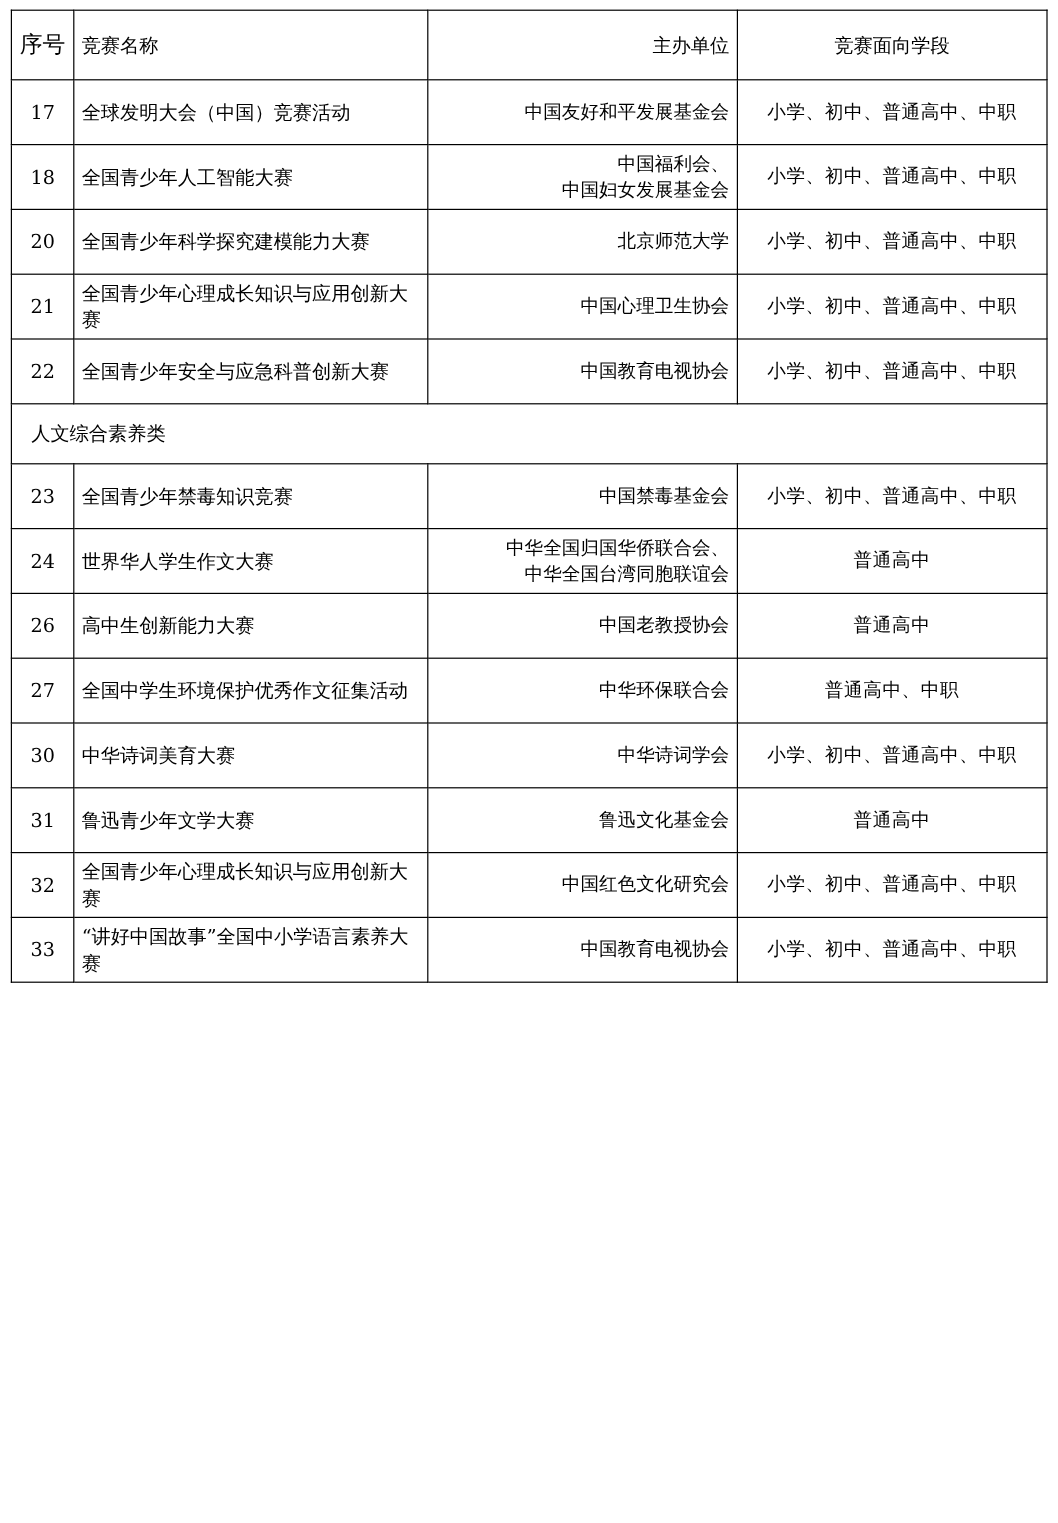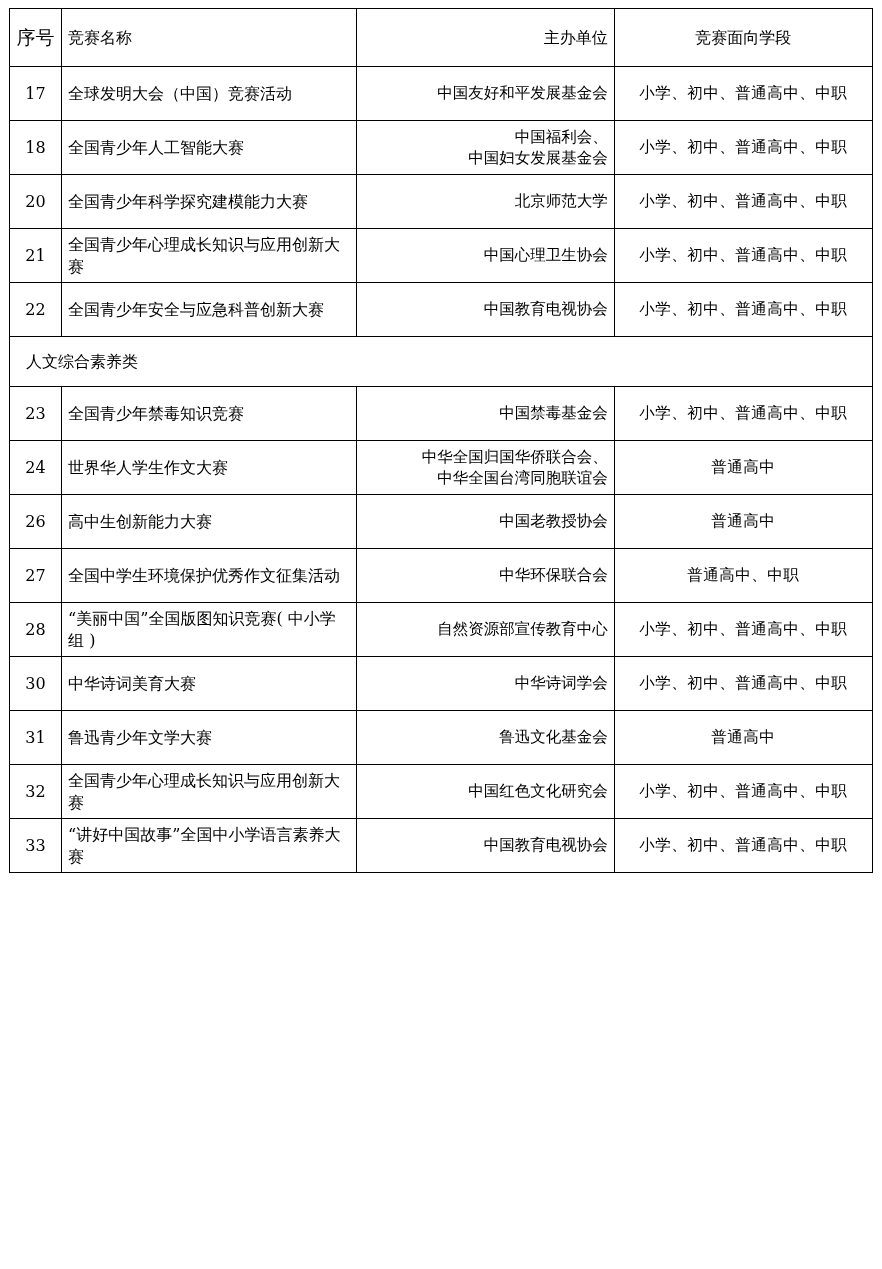--- a/index.html
+++ b/index.html
@@ -136,26 +136,20 @@
           <td class="col-org">中国老教授协会</td>
           <td class="col-stage">普通高中</td>
         </tr>
         <tr>
           <td class="col-idx">27</td>
           <td class="col-name">全国中学生环境保护优秀作文征集活动</td>
           <td class="col-org">中华环保联合会</td>
           <td class="col-stage">普通高中、中职</td>
         </tr>
         <tr>
-          <td class="col-idx">28</td>
-          <td class="col-name">“美丽中国”全国版图知识竞赛( 中小学组 )</td>
-          <td class="col-org">自然资源部宣传教育中心</td>
-          <td class="col-stage">小学、初中、普通高中、中职</td>
-        </tr>
-        <tr>
           <td class="col-idx">30</td>
           <td class="col-name">中华诗词美育大赛</td>
           <td class="col-org">中华诗词学会</td>
           <td class="col-stage">小学、初中、普通高中、中职</td>
         </tr>
         <tr>
           <td class="col-idx">31</td>
           <td class="col-name">鲁迅青少年文学大赛</td>
           <td class="col-org">鲁迅文化基金会</td>
           <td class="col-stage">普通高中</td>

